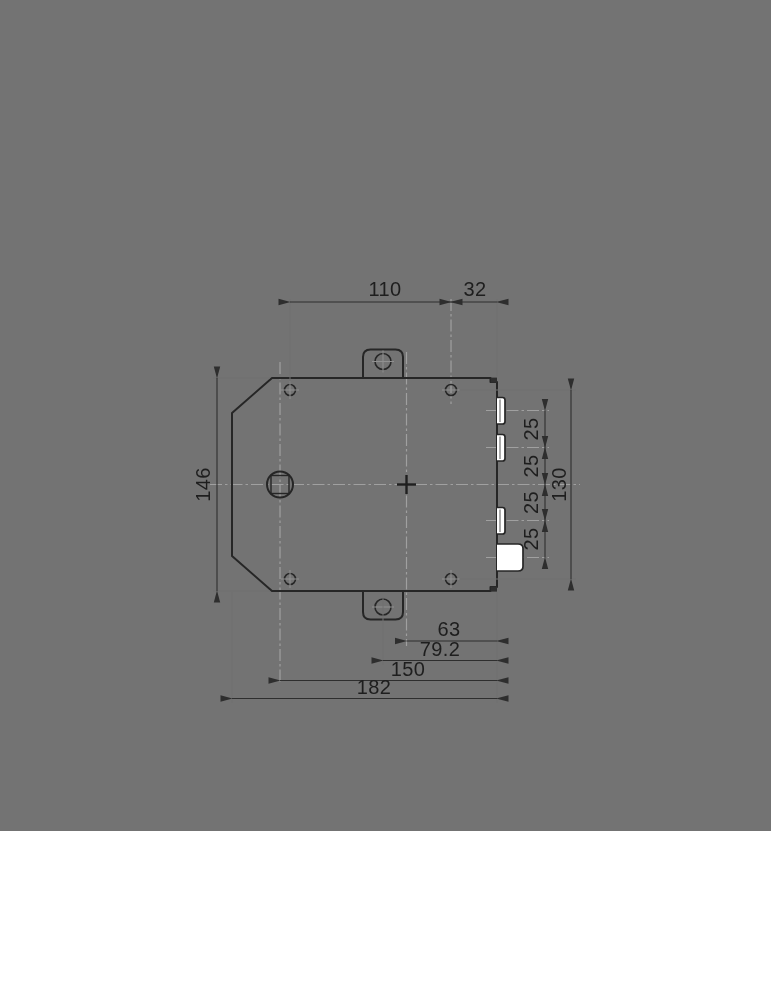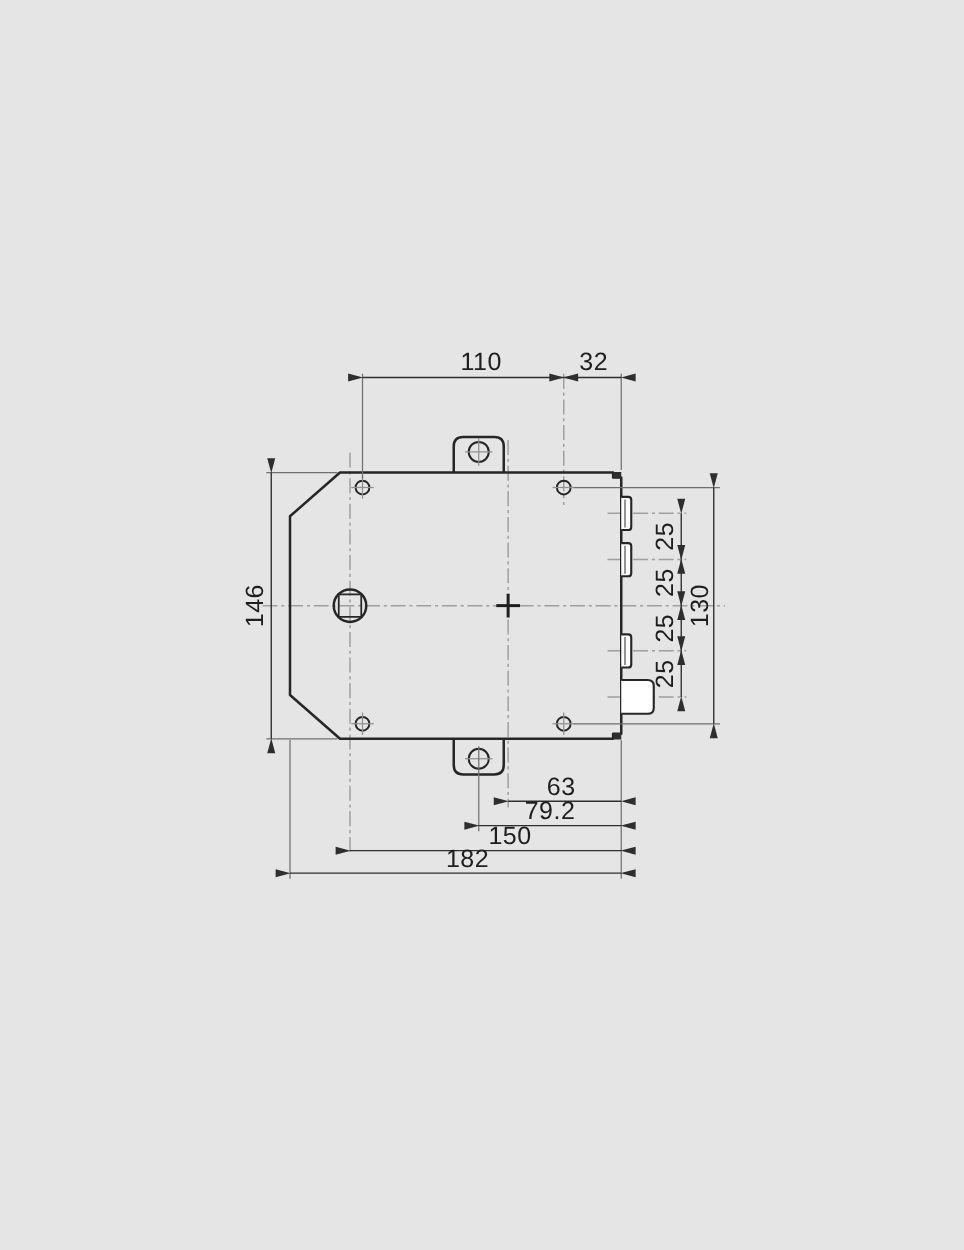--- a/index.html
+++ b/index.html
@@ -1,16 +1,16 @@
 <!DOCTYPE html>
 <html><head>
 <meta charset="utf-8">
 <style>
   html,body{margin:0;padding:0;background:#ffffff;}
-  .stage{position:relative;width:771px;height:1000px;background:#e5e5e5;overflow:hidden;
+  .stage{position:relative;width:771px;height:831px;background:#737373;overflow:hidden;
          font-family:"Liberation Sans", sans-serif;}
   svg{display:block;}
   .outline{stroke:#262626;stroke-width:2;fill:none;stroke-linejoin:round;}
   .thin-outline{stroke:#262626;stroke-width:1.7;fill:#ffffff;stroke-linejoin:round;}
   .hole{stroke:#262626;stroke-width:1.6;fill:none;}
   .shaft{stroke:#262626;stroke-width:2;fill:none;}
   .square{stroke:#262626;stroke-width:1.4;fill:none;}
   .cross{stroke:#1f1f1f;stroke-width:2.4;}
   .cl{stroke:#a0a0a0;stroke-width:1.2;fill:none;stroke-dasharray:12 3 2.5 3;}
   .ch{stroke:#909090;stroke-width:1;}

